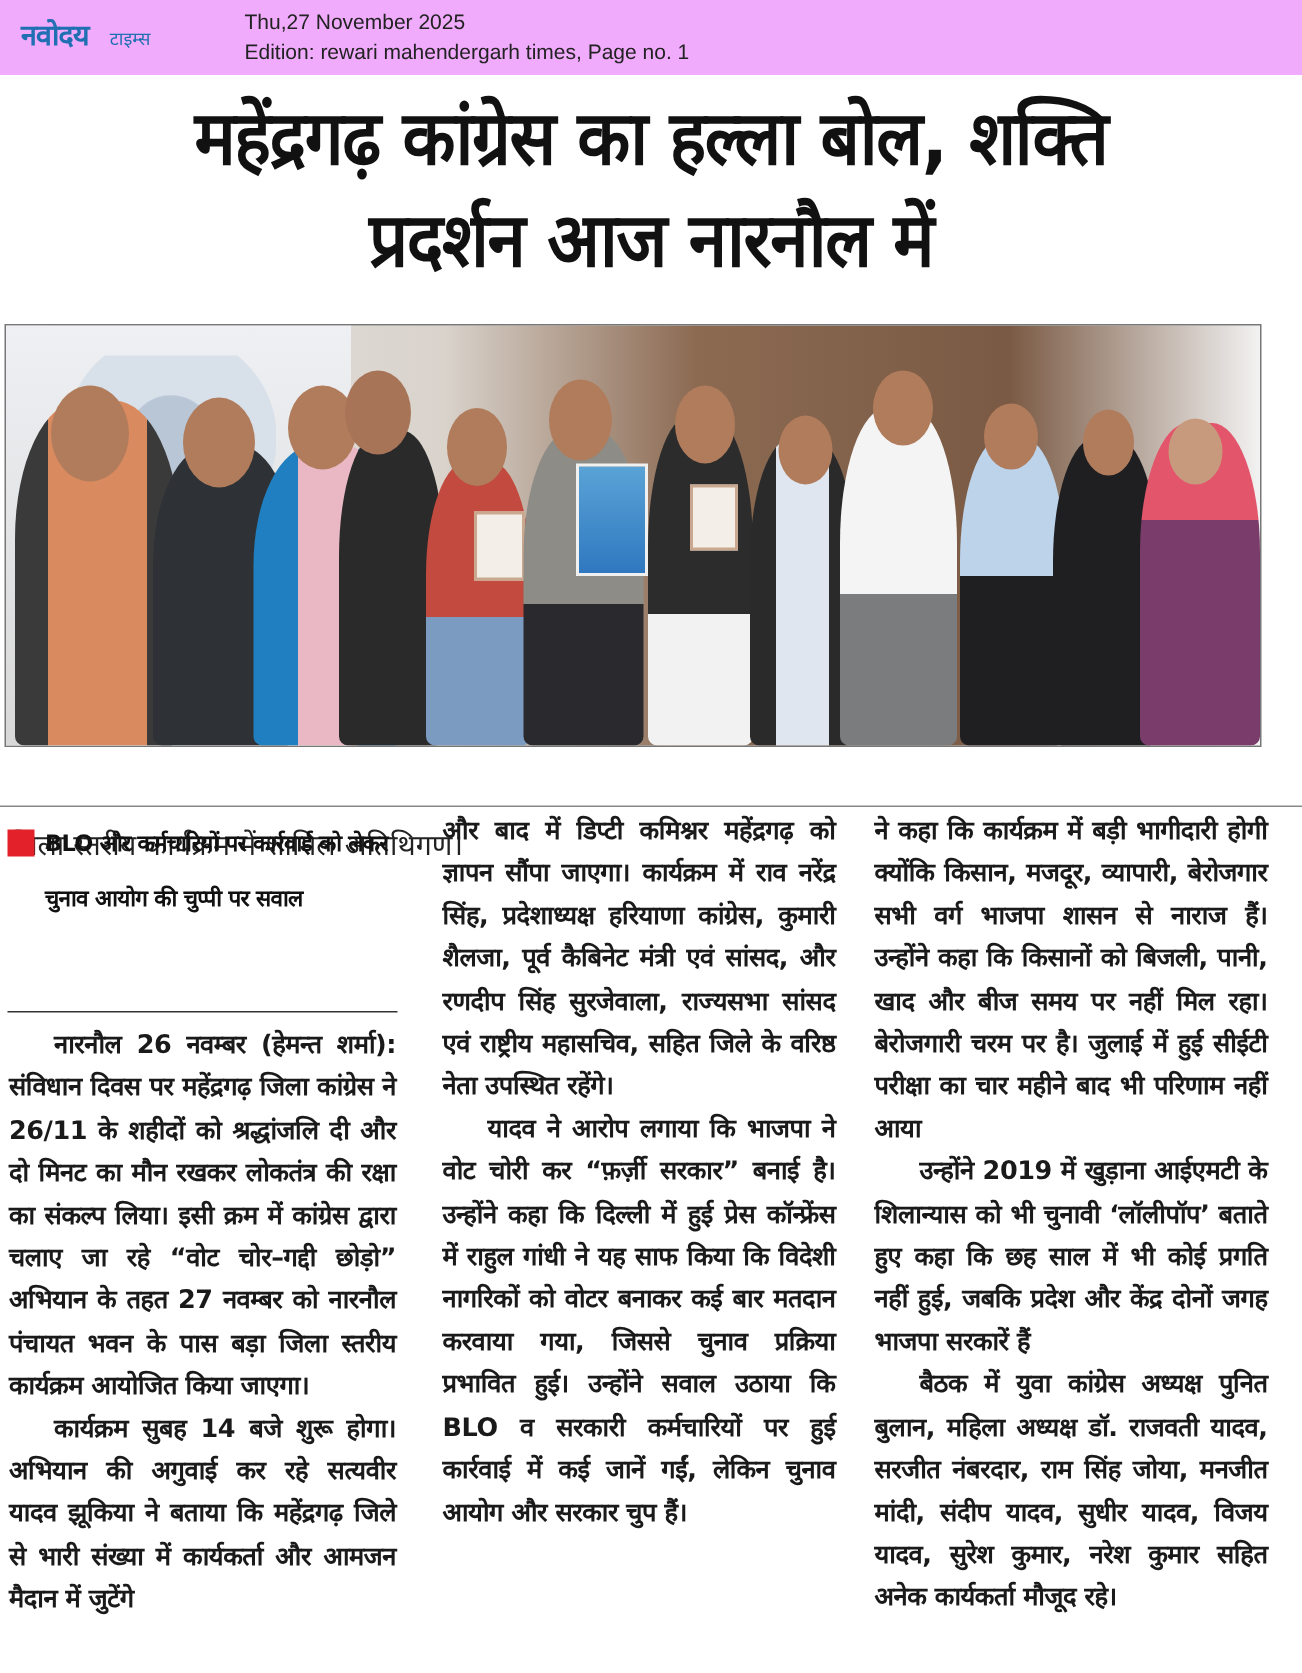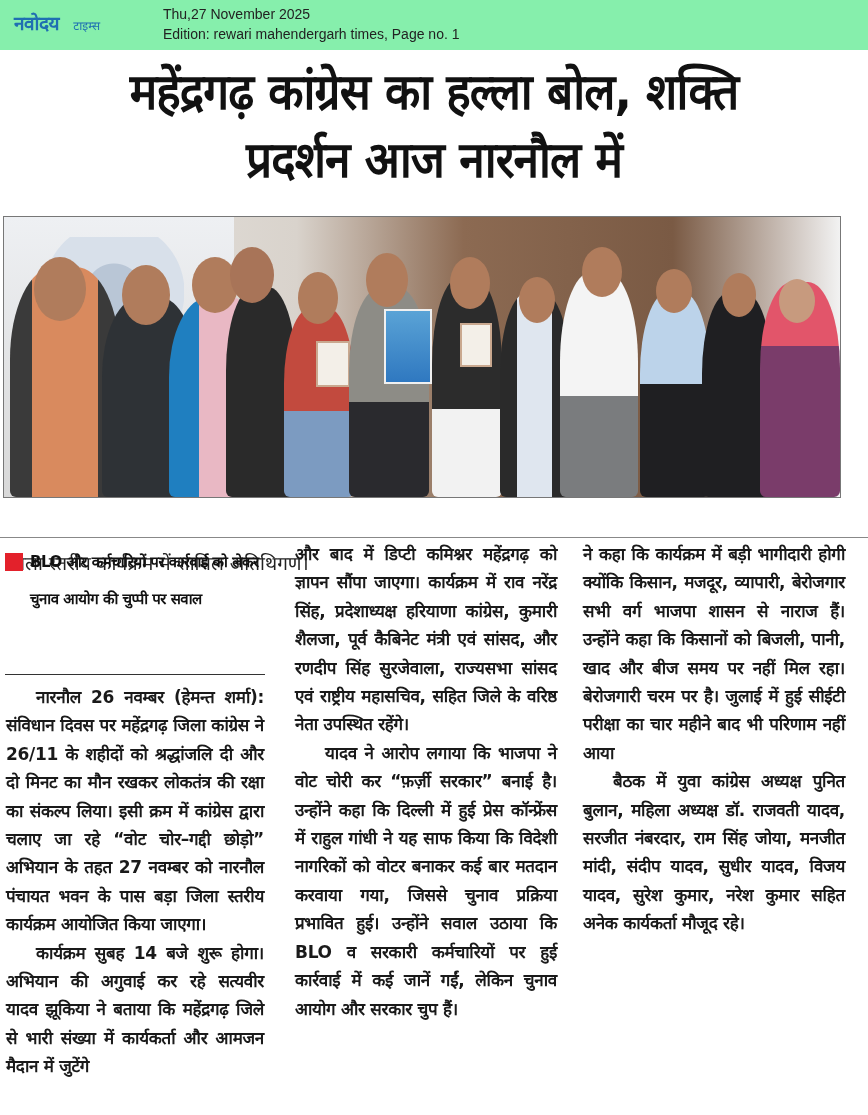--- a/index.html
+++ b/index.html
@@ -1,19 +1,19 @@
 <!DOCTYPE html>
 <html><head>
 <meta charset="utf-8">
 <style>
   * { box-sizing: border-box; margin: 0; padding: 0; }
   html, body { width: 868px; height: 1115px; background: #ffffff; overflow: hidden; }
   body { font-family: "DejaVu Sans", sans-serif; color: #1a1a1a; position: relative; }
 
-  .topbar { position: absolute; left: 0; top: 0; width: 868px; height: 50px; background: #86efac; }
+  .topbar { position: absolute; left: 0; top: 0; width: 868px; height: 50px; background: #f0abfc; }
   .logo { position: absolute; left: 14px; top: 10px; display: flex; align-items: baseline; }
   .logo-main { font-size: 19px; font-weight: bold; color: #1f6fb2; letter-spacing: -0.5px; }
   .logo-sub { font-size: 12px; color: #1f6fb2; margin-left: 14px; }
   .meta { position: absolute; left: 163px; top: 4px; font-family: "Liberation Sans", sans-serif; font-size: 14px; line-height: 20px; color: #222; }
 
   .headline { position: absolute; left: 0; top: 58px; width: 868px; text-align: center;
     font-family: "DejaVu Sans", sans-serif; font-weight: bold; font-size: 50px; line-height: 68px;
     color: #111; letter-spacing: -1px; transform: scaleX(0.92); transform-origin: center top; }
 
   .photo { position: absolute; left: 3px; top: 216px; width: 838px; height: 282px; overflow: hidden;
@@ -103,14 +103,15 @@
   <p class="indent">कार्यक्रम सुबह 14 बजे शुरू होगा।अभियान की अगुवाई कर रहे सत्यवीर यादव झूकिया ने बताया कि महेंद्रगढ़ जिले से भारी संख्या में कार्यकर्ता और आमजन मैदान में जुटेंगे</p>
 </div>
 
 <div class="col col2">
   <p>और बाद में डिप्टी कमिश्नर महेंद्रगढ़ को ज्ञापन सौंपा जाएगा। कार्यक्रम में राव नरेंद्र सिंह, प्रदेशाध्यक्ष हरियाणा कांग्रेस, कुमारी शैलजा, पूर्व कैबिनेट मंत्री एवं सांसद, और रणदीप सिंह सुरजेवाला, राज्यसभा सांसद एवं राष्ट्रीय महासचिव, सहित जिले के वरिष्ठ नेता उपस्थित रहेंगे।</p>
   <p class="indent">यादव ने आरोप लगाया कि भाजपा ने वोट चोरी कर “फ़र्ज़ी सरकार” बनाई है। उन्होंने कहा कि दिल्ली में हुई प्रेस कॉन्फ्रेंस में राहुल गांधी ने यह साफ किया कि विदेशी नागरिकों को वोटर बनाकर कई बार मतदान करवाया गया, जिससे चुनाव प्रक्रिया प्रभावित हुई। उन्होंने सवाल उठाया कि BLO व सरकारी कर्मचारियों पर हुई कार्रवाई में कई जानें गईं, लेकिन चुनाव आयोग और सरकार चुप हैं।</p>
 </div>
 
 <div class="col col3">
   <p>ने कहा कि कार्यक्रम में बड़ी भागीदारी होगी क्योंकि किसान, मजदूर, व्यापारी, बेरोजगार सभी वर्ग भाजपा शासन से नाराज हैं। उन्होंने कहा कि किसानों को बिजली, पानी, खाद और बीज समय पर नहीं मिल रहा। बेरोजगारी चरम पर है। जुलाई में हुई सीईटी परीक्षा का चार महीने बाद भी परिणाम नहीं आया</p>
+  <p class="indent">उन्होंने 2019 में खुड़ाना आईएमटी के शिलान्यास को भी चुनावी ‘लॉलीपॉप’ बताते हुए कहा कि छह साल में भी कोई प्रगति नहीं हुई, जबकि प्रदेश और केंद्र दोनों जगह भाजपा सरकारें हैं</p>
   <p class="indent">बैठक में युवा कांग्रेस अध्यक्ष पुनित बुलान, महिला अध्यक्ष डॉ. राजवती यादव, सरजीत नंबरदार, राम सिंह जोया, मनजीत मांदी, संदीप यादव, सुधीर यादव, विजय यादव, सुरेश कुमार, नरेश कुमार सहित अनेक कार्यकर्ता मौजूद रहे।</p>
 </div>
 
 </body></html>

